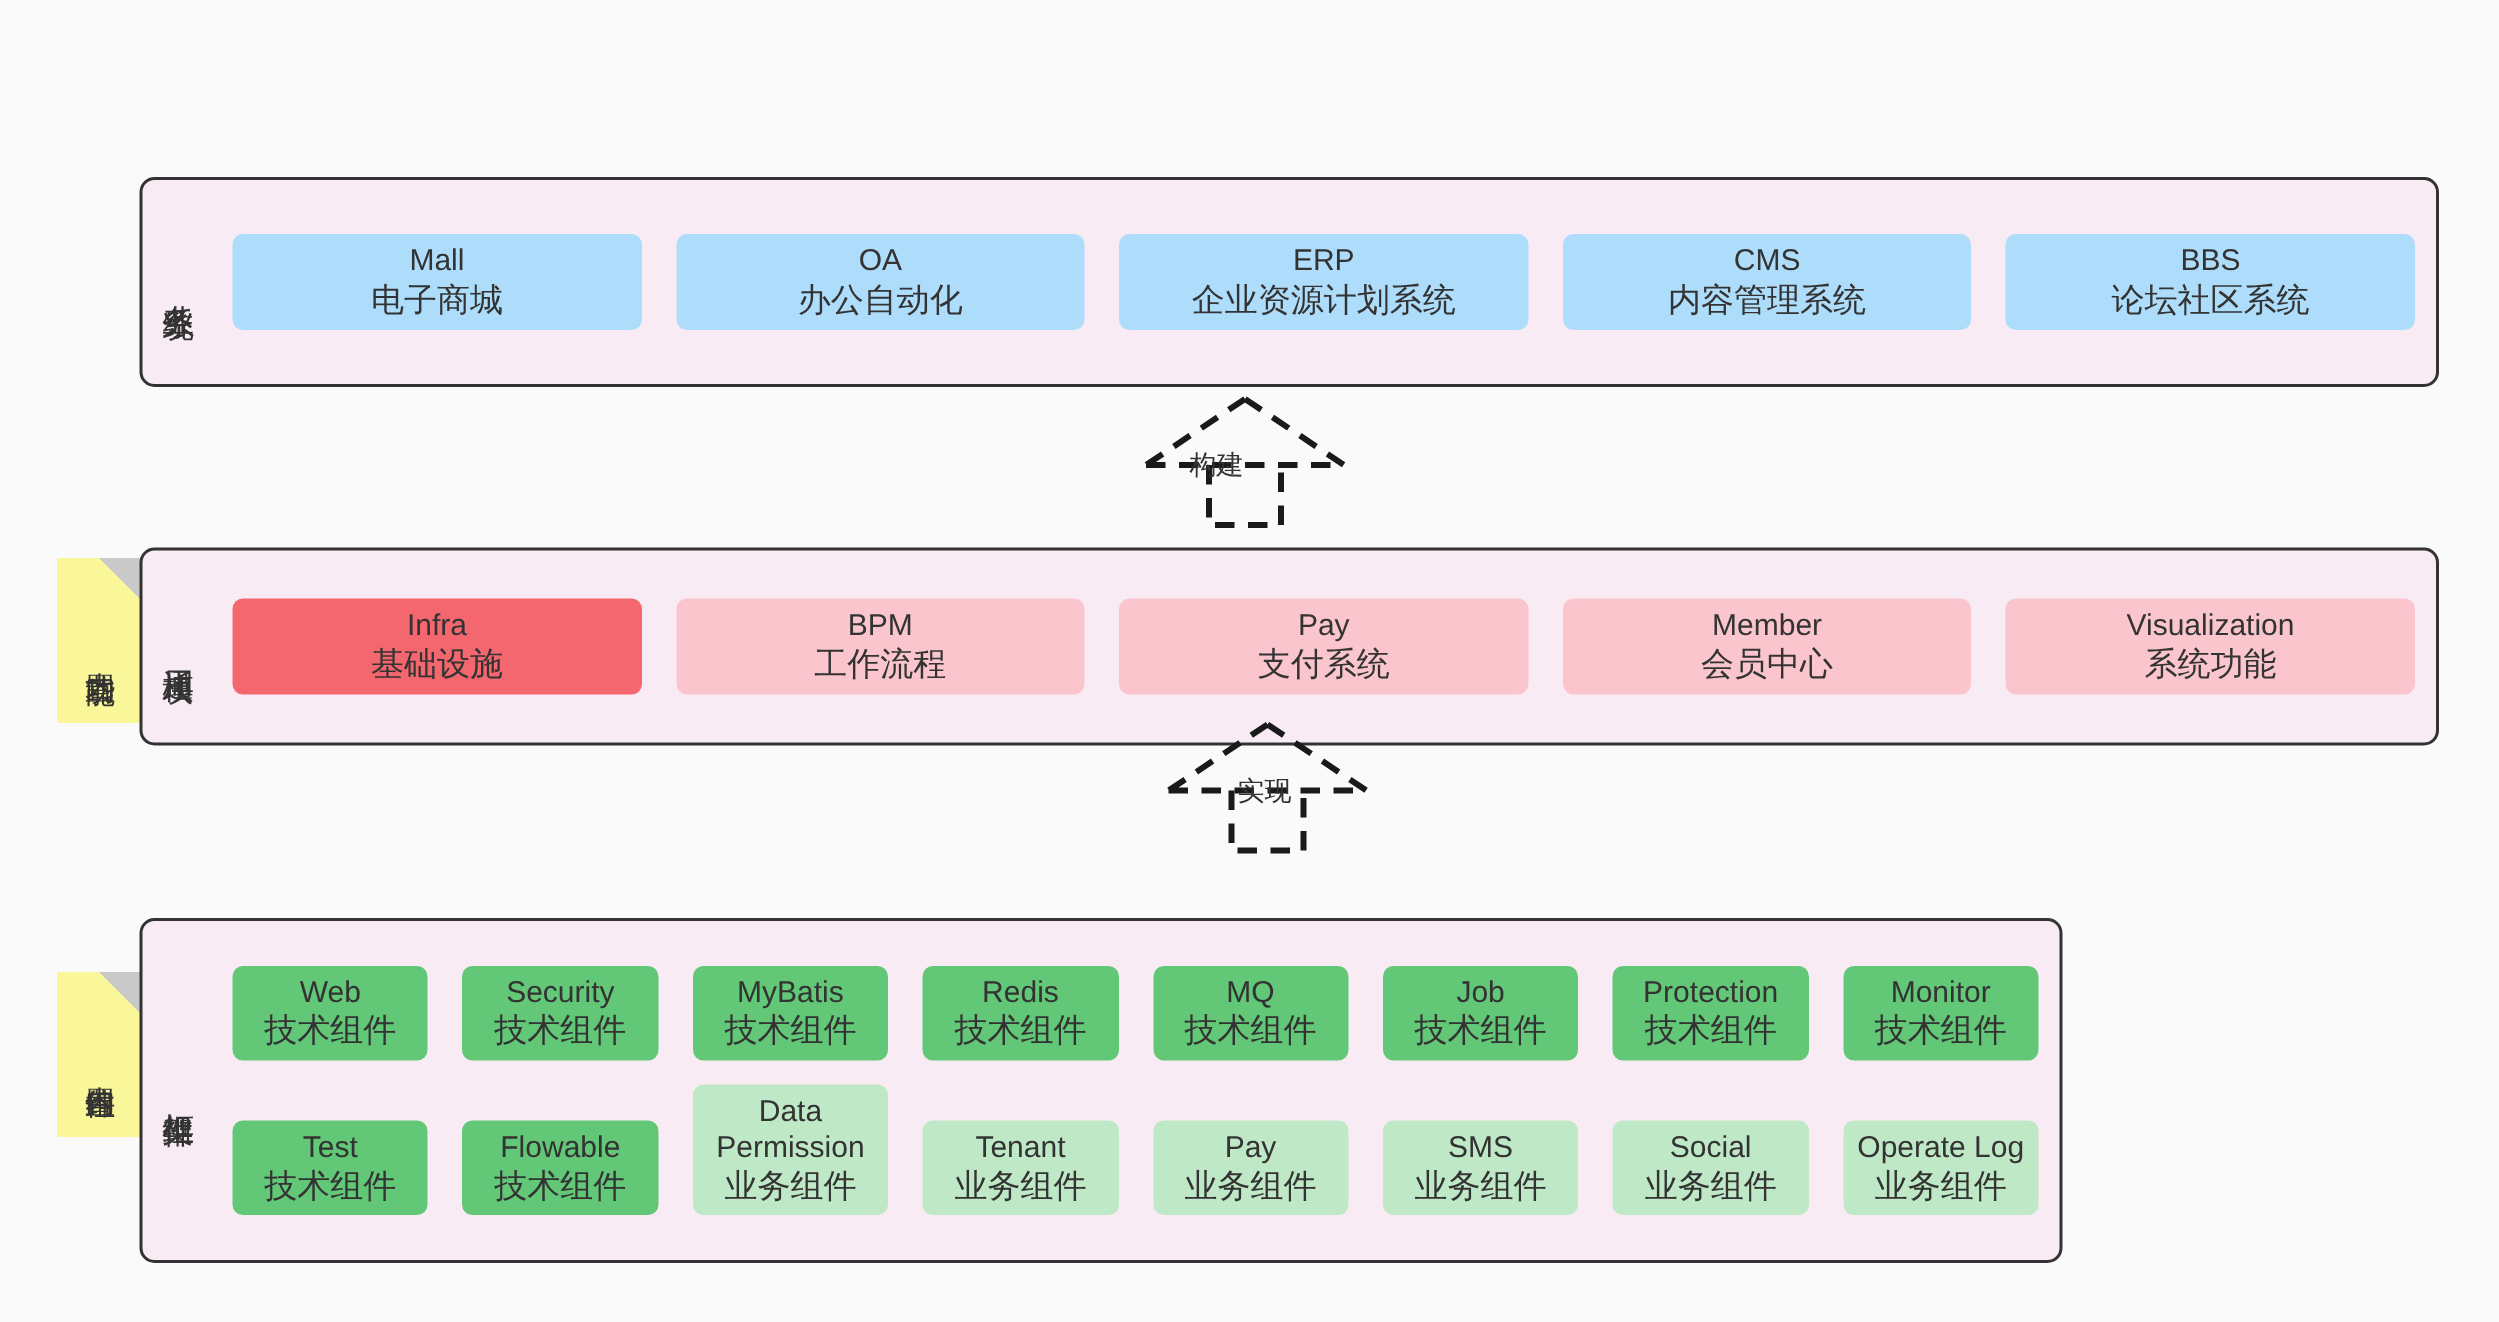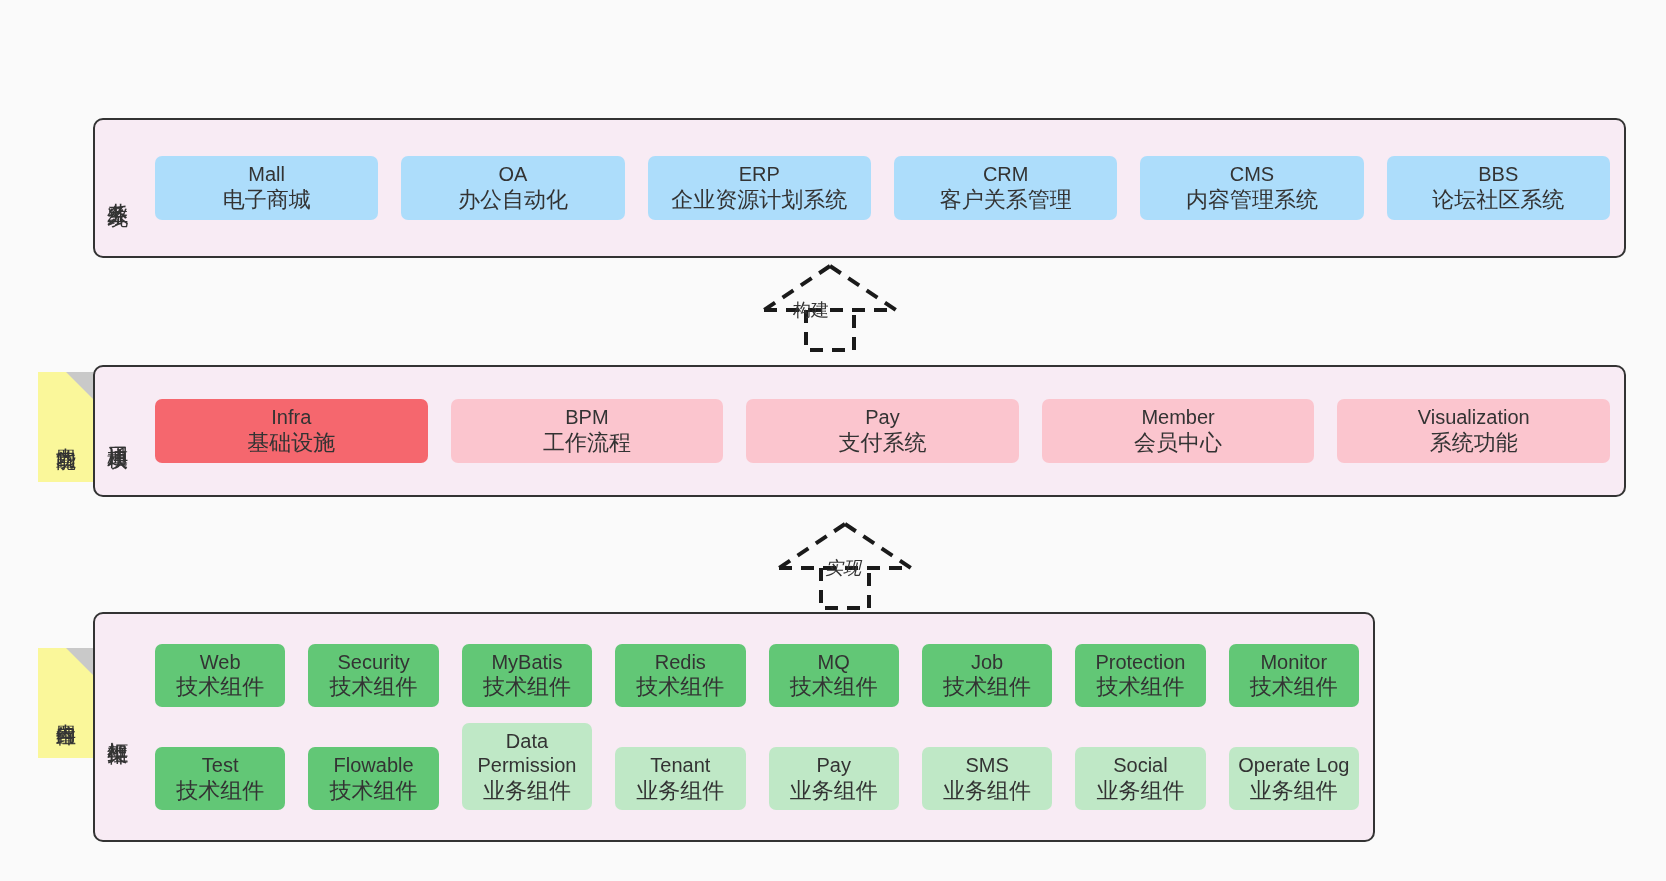--- a/index.html
+++ b/index.html
@@ -158,24 +158,20 @@
           </div>
           <div class="cell c-blue">
             <div class="t1">OA</div>
             <div class="t2">办公自动化</div>
           </div>
           <div class="cell c-blue">
             <div class="t1">ERP</div>
             <div class="t2">企业资源计划系统</div>
           </div>
           <div class="cell c-blue">
-            <div class="t1">CRM</div>
-            <div class="t2">客户关系管理</div>
-          </div>
-          <div class="cell c-blue">
             <div class="t1">CMS</div>
             <div class="t2">内容管理系统</div>
           </div>
           <div class="cell c-blue">
             <div class="t1">BBS</div>
             <div class="t2">论坛社区系统</div>
           </div>
         </div>
     </div>
   </div>
@@ -216,21 +212,21 @@
             <div class="t2">会员中心</div>
           </div>
           <div class="cell c-pink">
             <div class="t1">Visualization</div>
             <div class="t2">系统功能</div>
           </div>
         </div>
     </div>
   </div>
 
-  <div class="arrow-wrap" style="left:775px; top:520px; width:140px; height:90px;font-style:italic;">
+  <div class="arrow-wrap" style="left:775px; top:479px; width:140px; height:90px;">
     <svg width="140" height="90" viewBox="0 0 140 90">
       <path d="M 70 4 L 136 48 M 70 4 L 4 48 M 4 48 L 136 48" fill="none" stroke="#1A1A1A" stroke-width="4" stroke-dasharray="13,9" stroke-linecap="butt"></path>
       <path d="M 46 48 L 46 88 L 94 88 L 94 48" fill="none" stroke="#1A1A1A" stroke-width="4" stroke-dasharray="13,9" stroke-linecap="butt"></path>
     </svg>
     <span class="arrow-label" style="left:50px; top:36px;">实现</span>
   </div>
 
   <div class="note" id="note-framework" style="left:38px; top:648px; width:56px; height:110px;">
     <span class="fold"></span>
     <span class="note-text">内置组件</span>

